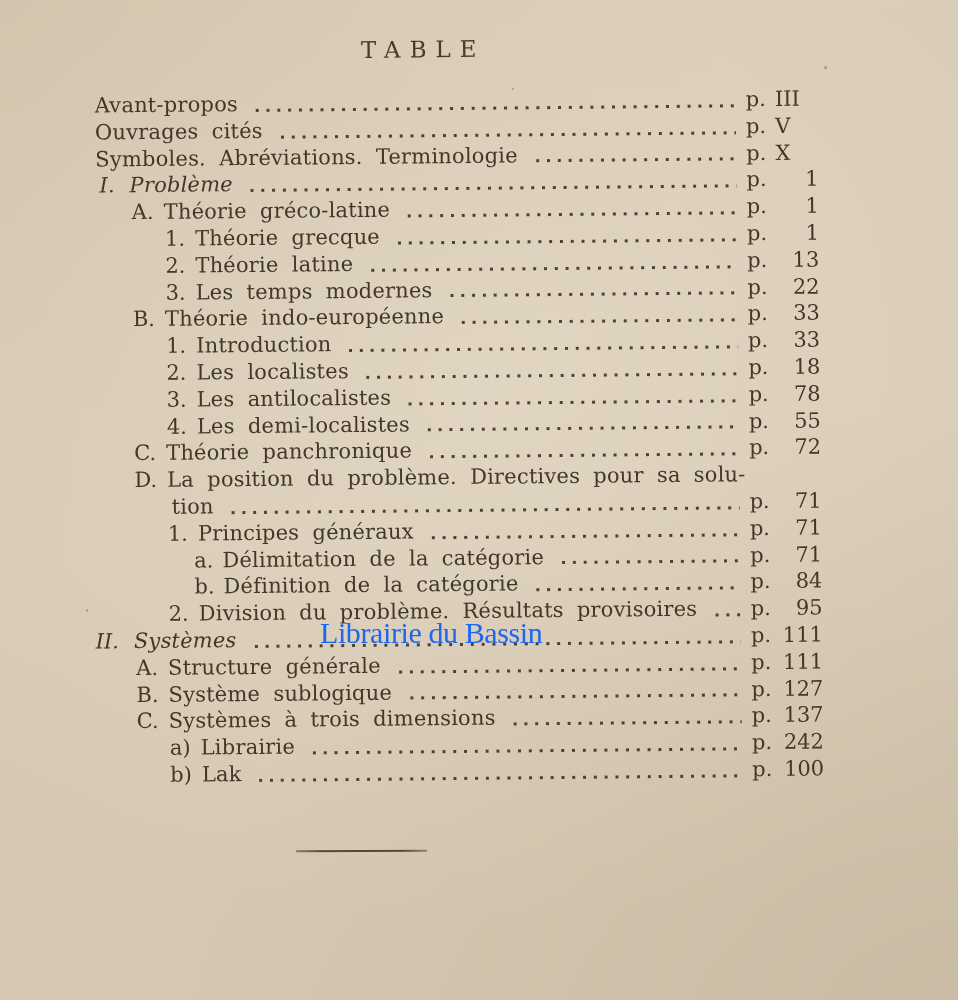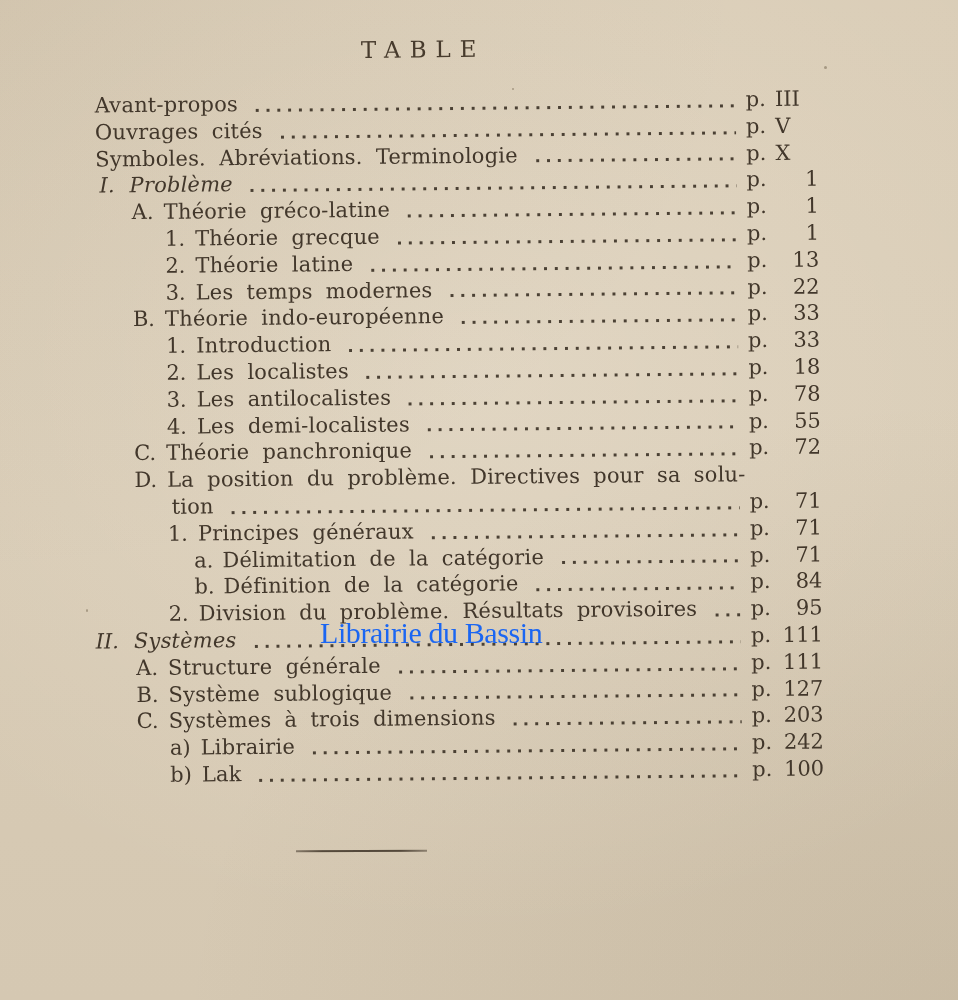--- a/index.html
+++ b/index.html
@@ -277,21 +277,21 @@
       <span class="p">p.</span>
       <span class="pagenum">127</span>
     </span>
   </div>
       <div class="row ind2">
     <span class="num">C.</span>
     <span class="label">Systèmes à trois dimensions</span>
     <span class="leader"></span>
     <span class="pagecell">
       <span class="p">p.</span>
-      <span class="pagenum">203</span>
+      <span class="pagenum">137</span>
     </span>
   </div>
       <div class="row ind3">
     <span class="num">a)</span>
     <span class="label">Librairie</span>
     <span class="leader"></span>
     <span class="pagecell">
       <span class="p">p.</span>
       <span class="pagenum">242</span>
     </span>

